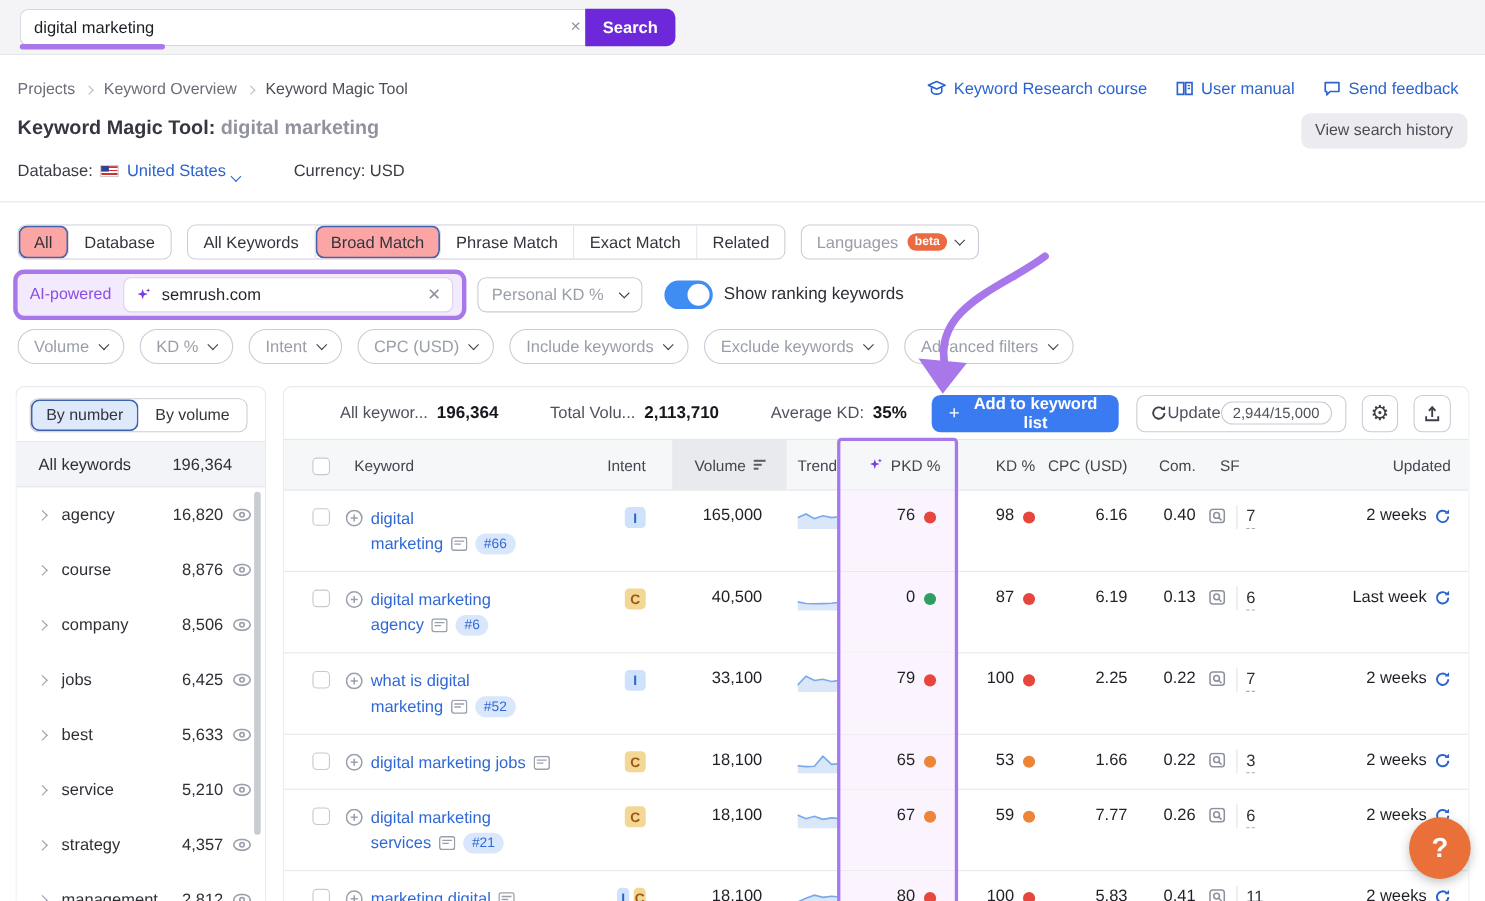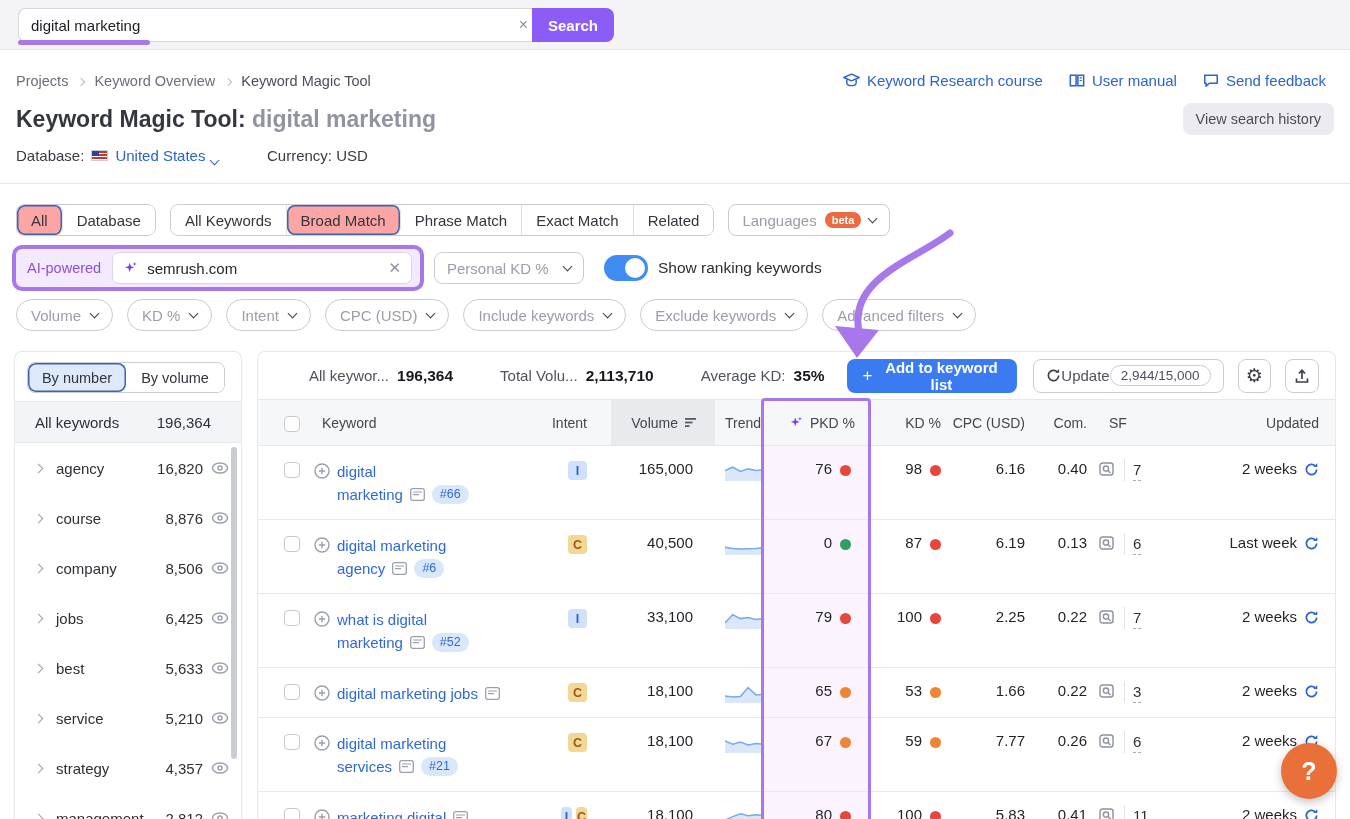--- a/index.html
+++ b/index.html
@@ -4,31 +4,31 @@
 <style>
   * { margin:0; padding:0; box-sizing:border-box; }
   body { font-family:"Liberation Sans","DejaVu Sans",sans-serif; background:#fff; }
   #app { position:relative; width:1350px; height:819px; overflow:hidden; background:#fff; color:#1f2127; }
 
   
   .topbar { position:absolute; left:0; top:0; width:1350px; height:50px; background:#f4f4f6; border-bottom:1px solid #e6e7eb; }
   .search-wrap { position:absolute; left:18px; top:8px; display:flex; height:34px; }
   .search-input { width:514px; height:34px; border:1px solid #d6d8de; border-right:none; border-radius:8px 0 0 8px; background:#fff; font-size:15px; color:#1c1e24; padding:0 36px 0 12px; font-family:inherit; }
   .search-x { position:absolute; right:86px; top:8px; color:#8d919d; font-size:16px; cursor:pointer; }
-  .search-btn { height:34px; padding:0 16px; background:#8b5cf6; color:#fff; font-weight:700; font-size:15px; border:none; border-radius:0 8px 8px 0; cursor:pointer; font-family:inherit; }
+  .search-btn { height:34px; padding:0 16px; background:#6d28d9; color:#fff; font-weight:700; font-size:15px; border:none; border-radius:0 8px 8px 0; cursor:pointer; font-family:inherit; }
   .query-underline { position:absolute; left:18px; top:40px; width:132px; height:5px; border-radius:3px; background:#a878ea; }
 
   
   .breadcrumbs { position:absolute; left:16px; top:73px; font-size:14.5px; color:#6b6e79; display:flex; align-items:center; gap:10px; }
   .crumb { cursor:pointer; }
   .crumb.last { color:#4c4f59; }
   .crumb-sep { width:6px; height:6px; border-right:1.6px solid #b9bcc4; border-bottom:1.6px solid #b9bcc4; transform:rotate(-45deg); margin-top:1px; }
   .header-links { position:absolute; right:24px; top:72px; display:flex; gap:26px; font-size:15px; color:#2b63cf; }
   .hlink { display:flex; align-items:center; gap:7px; cursor:pointer; }
-  .page-title { position:absolute; left:16px; top:106px; font-size:23px; font-weight:700; color:#35373e; }
+  .page-title { position:absolute; left:16px; top:106px; font-size:18px; font-weight:700; color:#35373e; }
   .page-title .q { color:#9194a0; }
   .history-btn { position:absolute; right:16px; top:103px; height:32px; padding:0 13px; background:#ececf0; border:none; border-radius:8px; font-size:14.5px; color:#4a4d56; cursor:pointer; font-family:inherit; }
   .db-row { position:absolute; left:16px; top:147px; font-size:15px; color:#3a3c44; display:flex; align-items:center; gap:7px; }
   .db-link { color:#2b63cf; display:flex; align-items:flex-end; gap:6px; cursor:pointer; }
   .db-link .chev { border-color:#2b63cf; }
   .currency { position:absolute; left:267px; top:147px; font-size:15px; color:#3a3c44; }
   .hr { position:absolute; left:0; top:183px; width:1350px; height:1px; background:#e4e5ea; }
 
   
   .chev { display:inline-block; width:7px; height:7px; border-right:1.8px solid #3c3f47; border-bottom:1.8px solid #3c3f47; transform:rotate(45deg); margin-top:-3px; }

